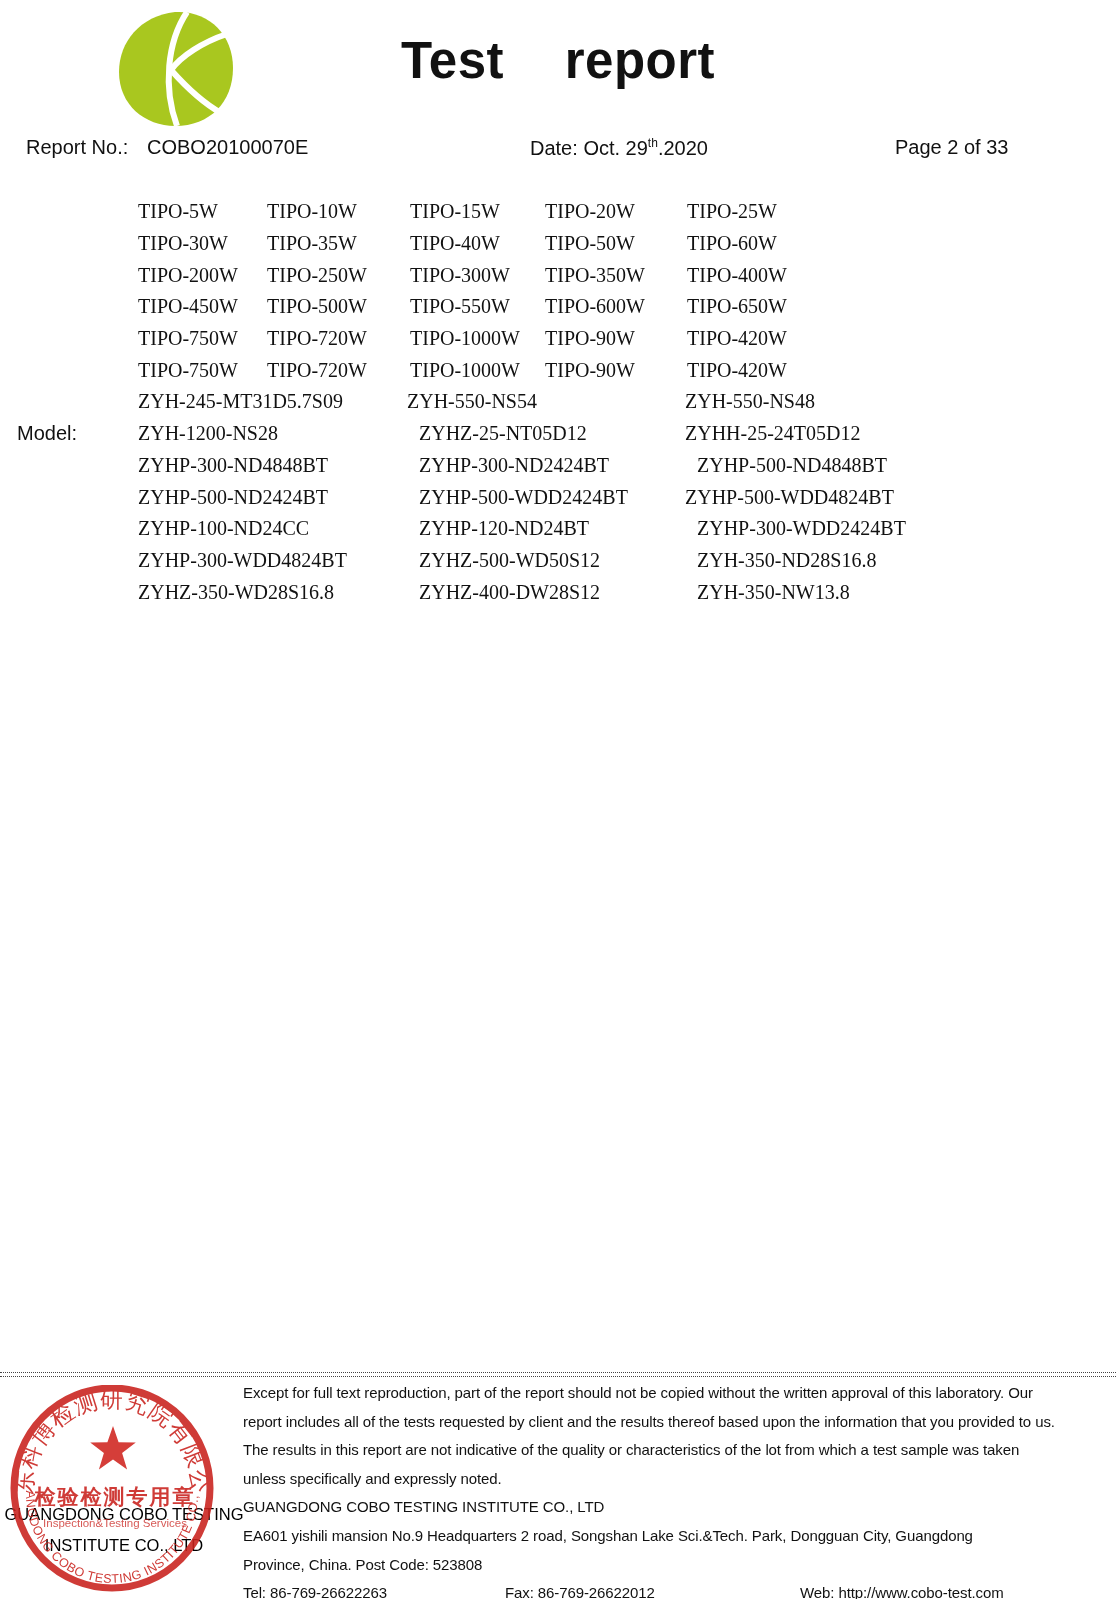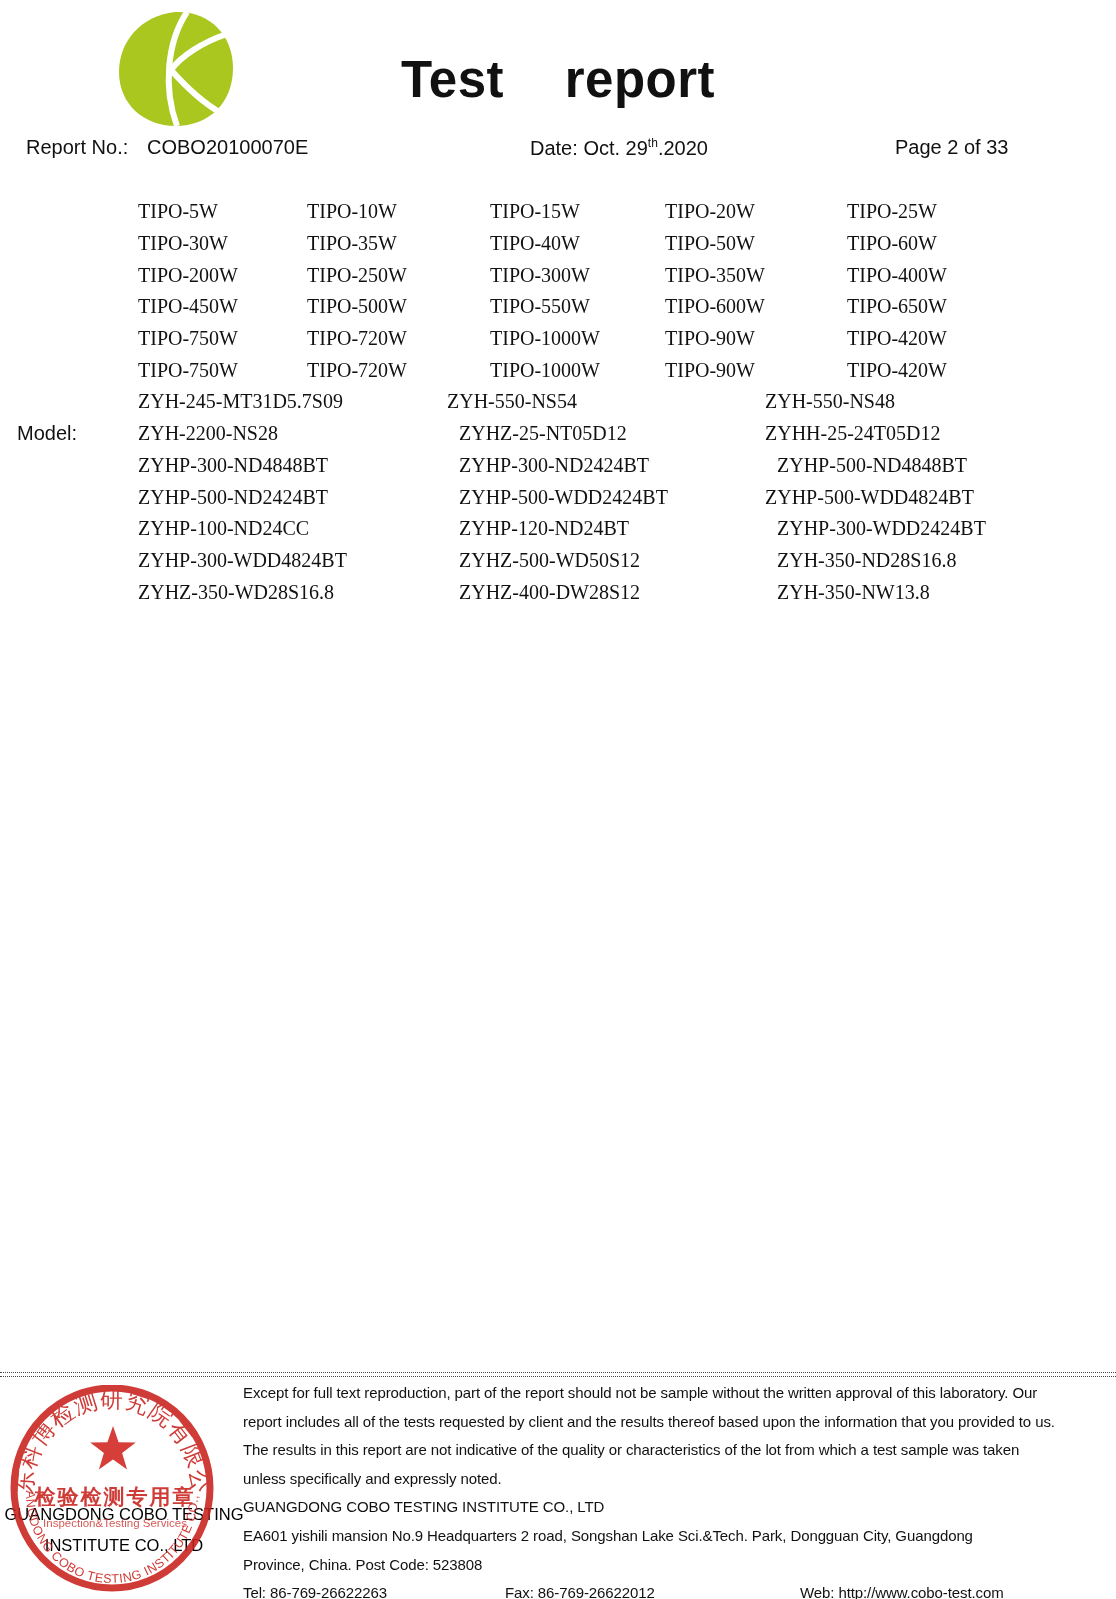--- a/index.html
+++ b/index.html
@@ -7,38 +7,38 @@
     position:relative;
     width:1116px;height:1599px;
     background:#ffffff;
     overflow:hidden;
     font-family:"Liberation Sans",sans-serif;
     color:#1a1a1a;
   }
   
   .logo{position:absolute;left:115px;top:10px;width:122px;height:118px;}
   .title{
-    position:absolute;top:50px;left:0;width:100%;
+    position:absolute;top:31px;left:0;width:100%;
     text-align:center;font-size:51px;font-weight:bold;
     word-spacing:46px;letter-spacing:0.5px;color:#111;
   }
   .inforow{position:absolute;top:136px;left:0;width:100%;height:26px;font-size:20px;color:#111;}
   .rep-label{position:absolute;left:26px;top:0;}
   .rep-value{position:absolute;left:147px;top:0;}
   .date-wrap{position:absolute;left:530px;top:0;}
   .date-wrap .sup{vertical-align:super;font-size:12px;}
   .page-no{position:absolute;left:895px;top:0;}
 
   
   .model-label{
     position:absolute;left:17px;top:417px;height:32px;line-height:32px;
     font-size:20px;color:#111;
   }
   .model-table{position:absolute;left:138px;top:196px;font-family:"Liberation Serif",serif;font-size:20px;color:#111;}
-  .row5,.row3{display:grid;height:31.7px;align-items:center;gap:40px;}
+  .row5,.row3{display:grid;height:31.7px;align-items:center;}
   .row5{grid-template-columns:129px 143px 135px 142px 120px;}
   .row3{grid-template-columns:269px 278px 260px;}
   .cell{white-space:nowrap;}
   .indent{padding-left:12px;}
 
   
   .divider{
     position:absolute;top:1372px;left:0;width:100%;height:3px;
     border-top:1px dotted #444;border-bottom:1px dotted #444;
   }
@@ -127,21 +127,21 @@
       <div class="cell">TIPO-1000W</div>
       <div class="cell">TIPO-90W</div>
       <div class="cell">TIPO-420W</div>
     </div>
     <div class="row3">
       <div class="cell">ZYH-245-MT31D5.7S09</div>
       <div class="cell">ZYH-550-NS54</div>
       <div class="cell">ZYH-550-NS48</div>
     </div>
     <div class="row3">
-      <div class="cell">ZYH-2200-NS28</div>
+      <div class="cell">ZYH-1200-NS28</div>
       <div class="cell indent">ZYHZ-25-NT05D12</div>
       <div class="cell">ZYHH-25-24T05D12</div>
     </div>
     <div class="row3">
       <div class="cell">ZYHP-300-ND4848BT</div>
       <div class="cell indent">ZYHP-300-ND2424BT</div>
       <div class="cell indent">ZYHP-500-ND4848BT</div>
     </div>
     <div class="row3">
       <div class="cell">ZYHP-500-ND2424BT</div>
@@ -161,21 +161,21 @@
     <div class="row3">
       <div class="cell">ZYHZ-350-WD28S16.8</div>
       <div class="cell indent">ZYHZ-400-DW28S12</div>
       <div class="cell indent">ZYH-350-NW13.8</div>
     </div>
   </div>
 
   <div class="divider"></div>
 
   <div class="foot-block">
-    <div class="foot-line">Except for full text reproduction, part of the report should not be sample without the written approval of this laboratory. Our</div>
+    <div class="foot-line">Except for full text reproduction, part of the report should not be copied without the written approval of this laboratory. Our</div>
     <div class="foot-line">report includes all of the tests requested by client and the results thereof based upon the information that you provided to us.</div>
     <div class="foot-line">The results in this report are not indicative of the quality or characteristics of the lot from which a test sample was taken</div>
     <div class="foot-line">unless specifically and expressly noted.</div>
     <div class="foot-line">GUANGDONG COBO TESTING INSTITUTE CO., LTD</div>
     <div class="foot-line">EA601 yishili mansion No.9 Headquarters 2 road, Songshan Lake Sci.&amp;Tech. Park, Dongguan City, Guangdong</div>
     <div class="foot-line">Province, China. Post Code: 523808</div>
     <div class="contact-line">
       <span class="tel">Tel: 86-769-26622263</span>
       <span class="fax">Fax: 86-769-26622012</span>
       <span class="web">Web: http://www.cobo-test.com</span>

